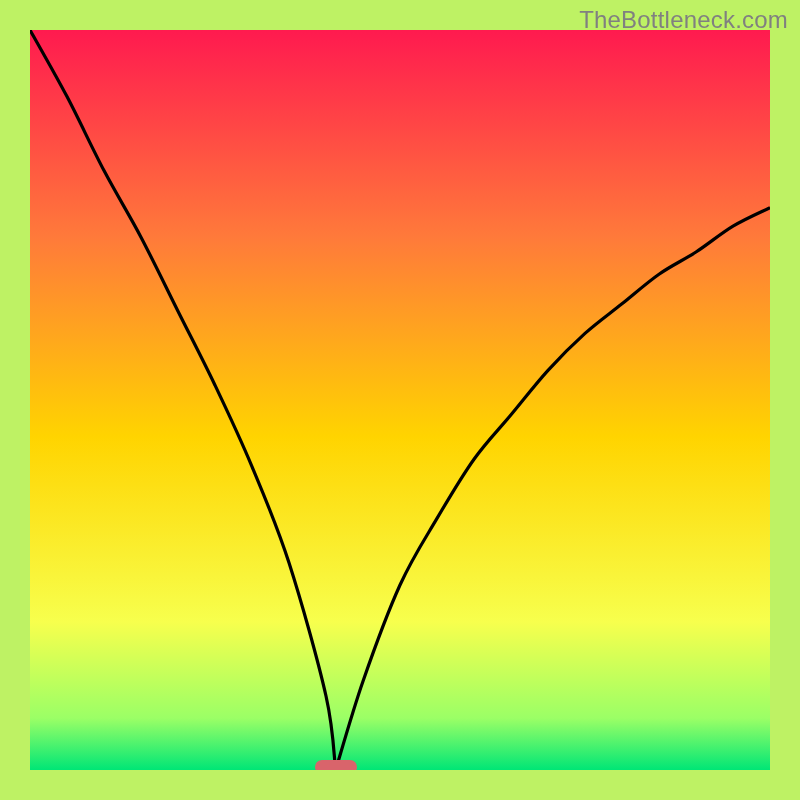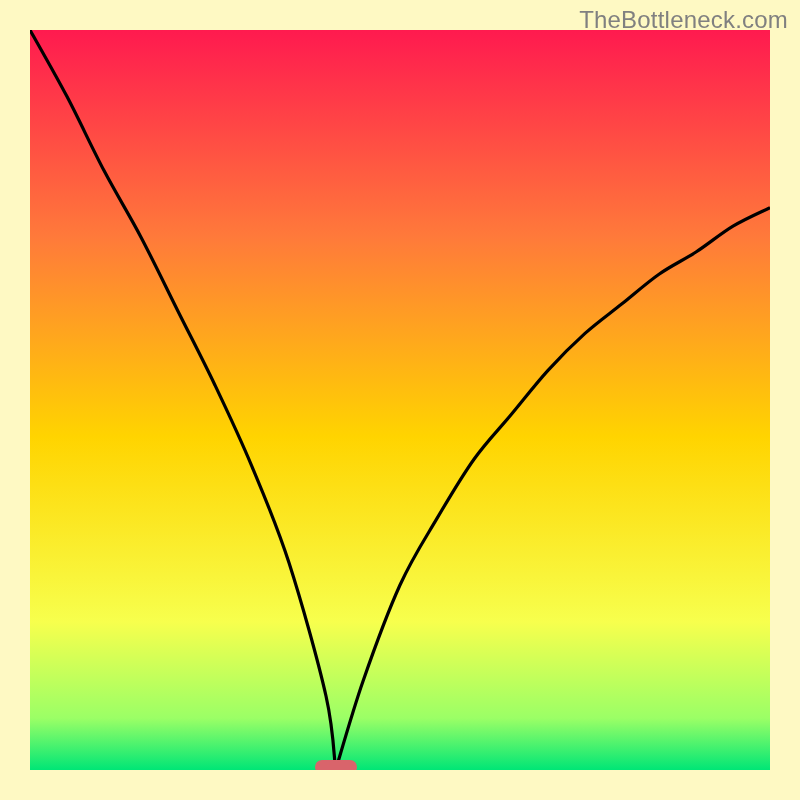--- a/index.html
+++ b/index.html
@@ -10,21 +10,21 @@
     background: #000;
     overflow: hidden;
     font-family: Arial, Helvetica, sans-serif;
   }
   .frame {
     position: absolute;
     left: 0;
     top: 0;
     width: 800px;
     height: 800px;
-    background: #fef9c3;
+    background: #bef264;
   }
   .plot {
     position: absolute;
     left: 30px;
     top: 30px;
     width: 740px;
     height: 740px;
     overflow: hidden;
   }
   .gradient {

